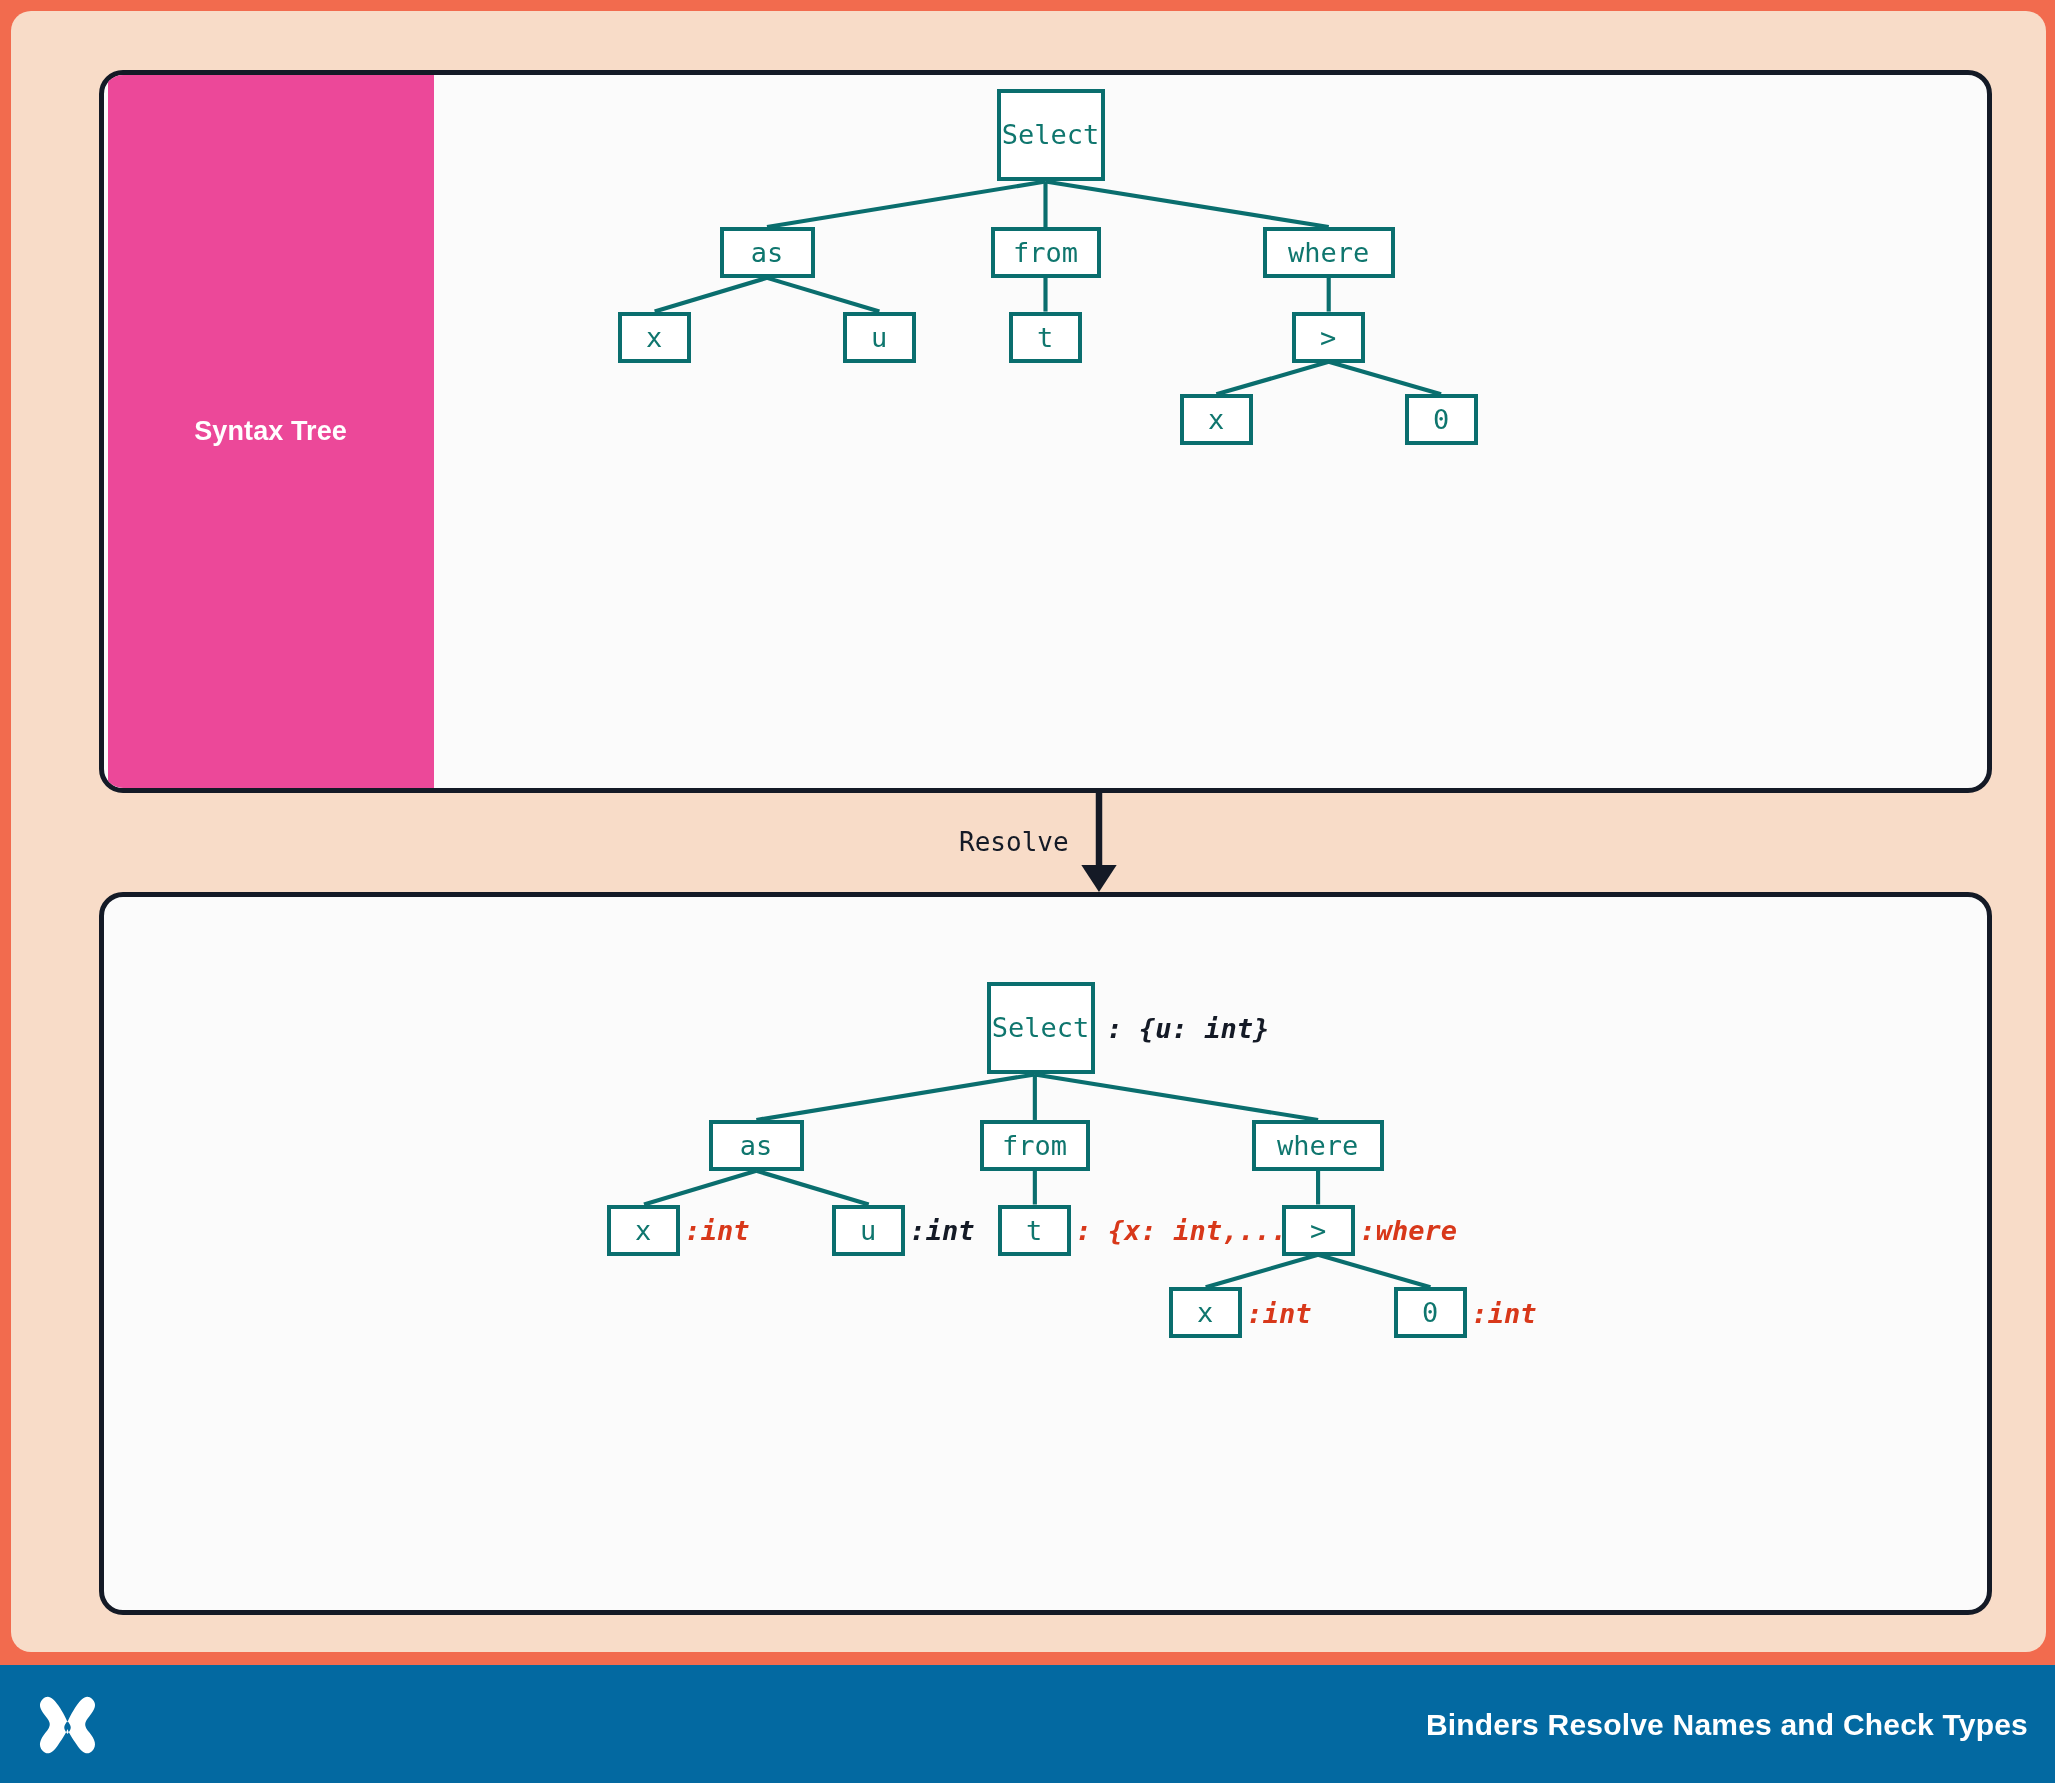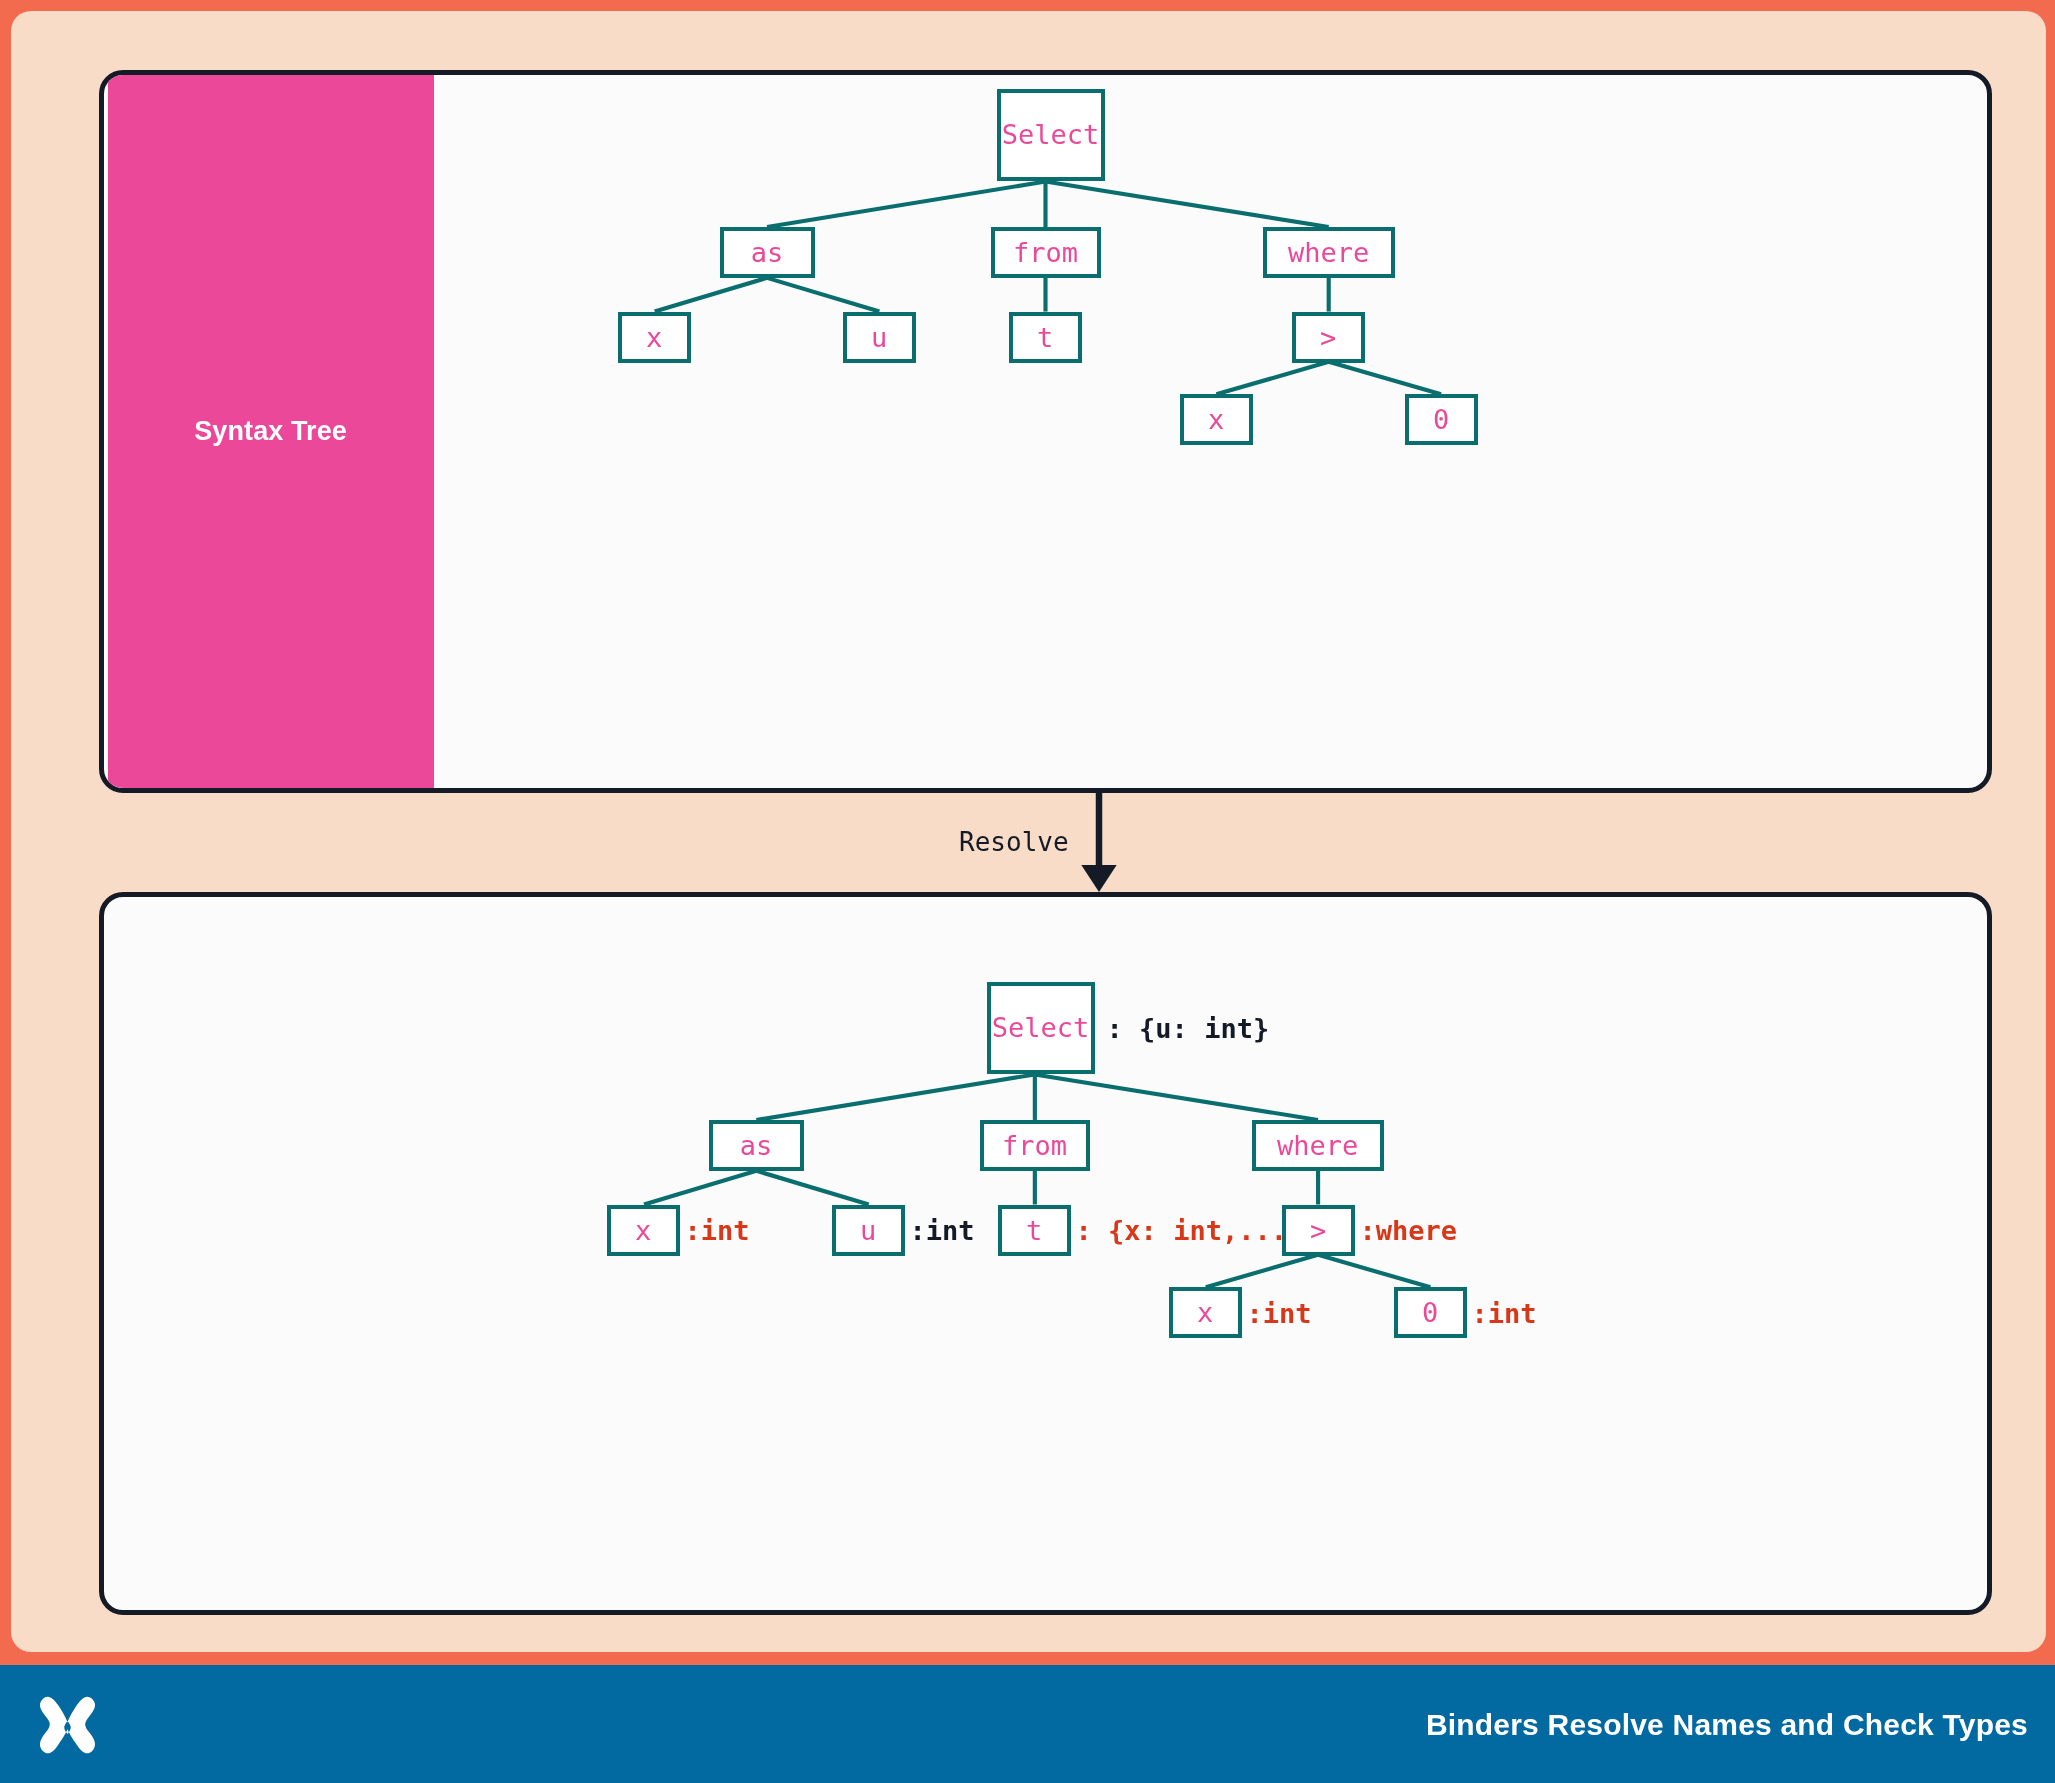--- a/index.html
+++ b/index.html
@@ -55,34 +55,35 @@
   .tree-svg{position:absolute;left:0;top:0;}
 
   
   .node{
     position:absolute;
     box-sizing:border-box;
     background:#ffffff;
     border:4.1px solid #0a6e6e;
     display:flex;align-items:center;justify-content:center;
     font-family:"DejaVu Sans Mono", monospace;
-    color:#ec4899;
+    color:#0f766e;
     font-size:27px;
     line-height:1;
   }
 
   
   .ann{
     position:absolute;
     font-family:"DejaVu Sans Mono", monospace;
     font-size:27px;
     font-weight:bold;
     line-height:1;
     white-space:pre;
     transform:translateY(-50%);
+    font-style:italic;
   }
   .ann.red{color:#d8381a;}
   .ann.dark{color:#141a26;}
 
   
   .binder-zone{
     position:absolute;left:88px;top:782px;width:1893px;height:99px;
   }
   .binder-label{
     position:absolute;

